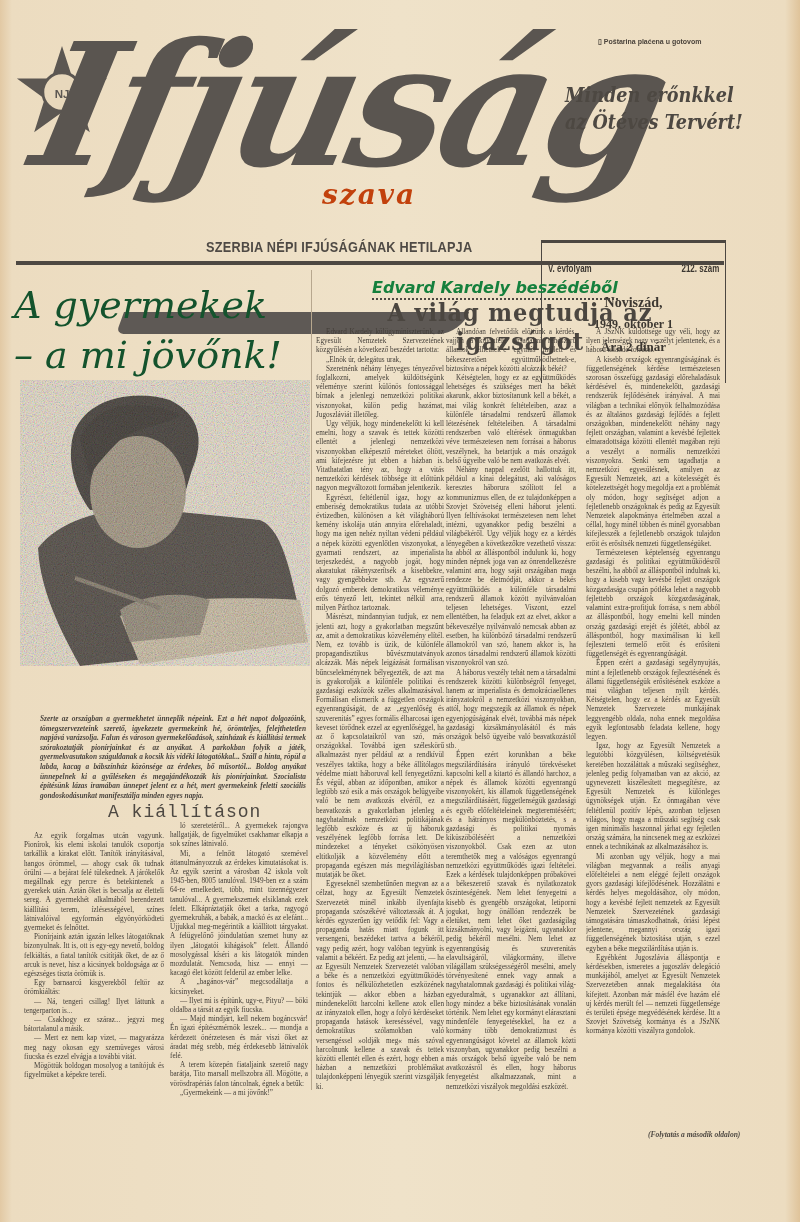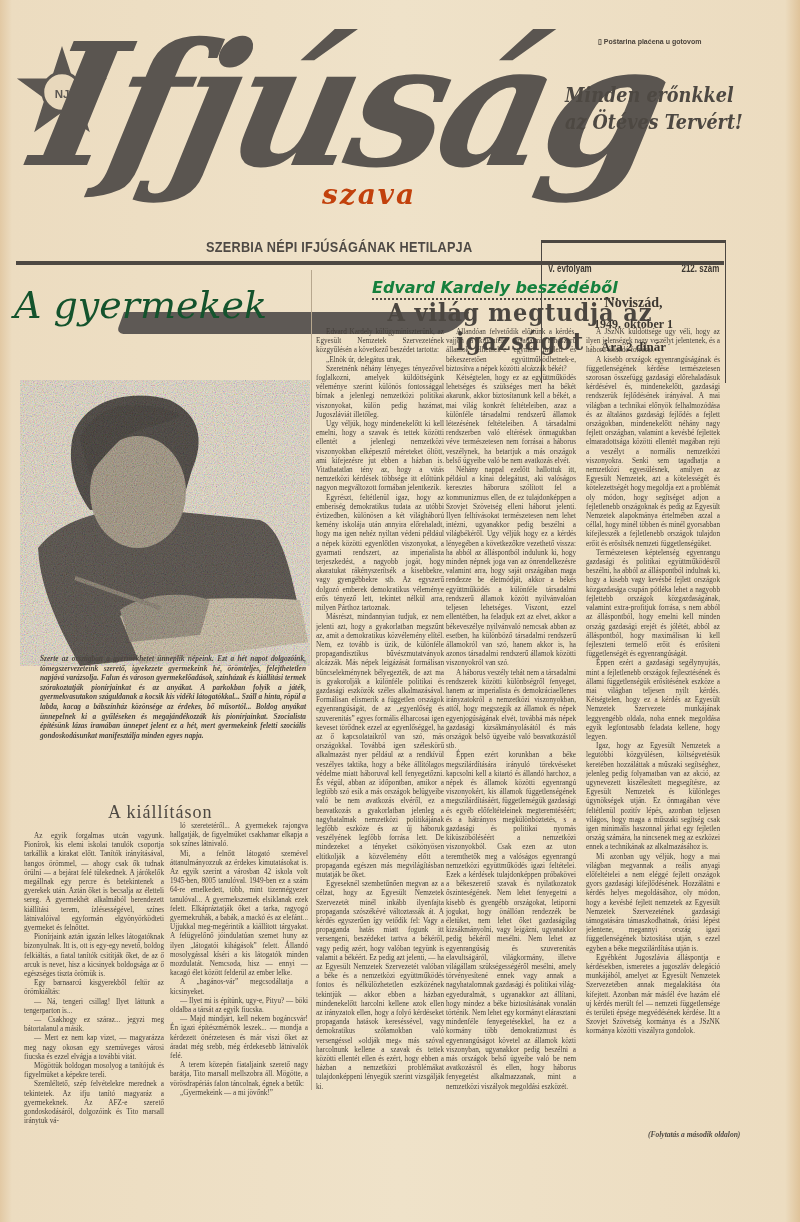--- a/index.html
+++ b/index.html
@@ -18,22 +18,22 @@
   .info-vol{position:absolute;left:6px;top:20px;font-family:"Liberation Sans",sans-serif;font-size:10px;font-weight:bold;transform:scaleX(0.8);transform-origin:left;}
   .info-num{position:absolute;right:6px;top:20px;font-family:"Liberation Sans",sans-serif;font-size:10px;font-weight:bold;transform:scaleX(0.8);transform-origin:right;}
   .info-city{position:absolute;left:0;width:100%;top:52px;text-align:center;font-weight:bold;font-size:14px;}
   .info-date{position:absolute;left:0;width:100%;top:74px;text-align:center;font-weight:bold;font-size:12px;}
   .info-price{position:absolute;left:0;width:100%;top:96px;text-align:center;font-weight:bold;font-size:13px;}
   .rule-top{left:16px;top:261px;width:708px;height:4px;background:#4d4842;}
   .kicker{left:372px;top:278px;font-family:"DejaVu Sans",sans-serif;font-style:italic;font-weight:bold;font-size:16px;color:#15803d;border-bottom:2px dotted #4d4842;padding-bottom:1px;}
   .headline{left:330px;top:298px;width:380px;text-align:center;font-family:"DejaVu Serif",serif;font-weight:bold;font-size:25px;color:#4b4640;transform:scaleX(0.9);letter-spacing:1px;}
   .kid-title{left:14px;top:280px;font-family:"DejaVu Serif",serif;font-style:italic;font-size:38px;line-height:50px;color:#14532d;}
   .photo{left:20px;top:380px;width:290px;height:286px;}
-  .caption{left:40px;top:654px;width:266px;font-style:italic;font-size:7.4px;line-height:9.6px;text-align:justify;font-weight:bold;color:#4b453f;}
-  .sub-head{left:108px;top:802px;font-family:Liberation Serif, serif;font-size:18px;color:#4d4842;letter-spacing:1px;}
+  .caption{left:40px;top:714px;width:266px;font-style:italic;font-size:7.4px;line-height:9.6px;text-align:justify;font-weight:bold;color:#4b453f;}
+  .sub-head{left:108px;top:802px;font-family:Liberation Mono, monospace;font-size:18px;color:#4d4842;letter-spacing:1px;}
   .col{font-size:7.2px;line-height:9.2px;text-align:justify;color:#423d37;}
   .col p{margin:0;text-indent:10px;}
   .col1{left:24px;top:832px;width:140px;}
   .col2{left:170px;top:822px;width:138px;}
   .col3{left:316px;top:328px;width:128px;}
   .col4{left:446px;top:328px;width:130px;}
   .col5{left:586px;top:328px;width:134px;}
   .divider{width:1px;background:#b7a78e;}
   .cont{left:626px;top:1130px;font-style:italic;font-weight:bold;font-size:7.5px;color:#4d4842;padding-left:22px;}
 </style>
@@ -65,20 +65,21 @@
   <span class="info-num">212. szám</span>
   <div class="info-city">Noviszád,</div>
   <div class="info-date">1949. október 1</div>
   <div class="info-price">Ára 2 dinár</div>
 </div>
 
 <div class="abs rule-top"></div>
 
 <div class="abs kid-title">
   <div>A gyermekek</div>
+  <div>– a mi jövőnk!</div>
 </div>
 
 <svg class="abs photo" viewBox="0 0 290 286">
   <defs>
     <filter id="grain">
         <feTurbulence type="fractalNoise" baseFrequency="0.9" numOctaves="2" result="n"></feTurbulence>
         <feColorMatrix type="saturate" values="0"></feColorMatrix>
         <feBlend in="SourceGraphic" in2="n" mode="multiply"></feBlend>
       </filter>
   </defs>
@@ -98,21 +99,20 @@
 <div class="abs sub-head">A kiállításon</div>
 
 <div class="abs col col1">
   <p>Az egyik forgalmas utcán vagyunk. Pionírok, kis elemi iskolai tanulók csoportja tarkállik a kirakat előtt. Tanítók irányításával, hangos örömmel, — ahogy csak ők tudnak örülni — a bejárat felé tülekednek. A járókelők megállnak egy percre és betekintenek a gyerekek után. Aztán őket is becsalja az életteli sereg. A gyermekhét alkalmából berendezett kiállítási terem, ízlésességével, színes látnivalóival egyformán elgyönyörködteti gyermeket és felnőttet.</p>
   <p>Pionírjaink aztán igazán lelkes látogatóknak bizonyulnak. Itt is, ott is egy-egy nevető, boldog felkiáltás, a fiatal tanítók csitítják őket, de az ő arcuk is nevet, hisz a kicsinyek boldogsága az ő egészséges tiszta örömük is.</p>
   <p>Egy barnaarcú kisgyerekből feltör az örömkiáltás:</p>
   <p>— Ná, tengeri csillag! Ilyet láttunk a tengerparton is...</p>
   <p>— Csakhogy ez száraz... jegyzi meg bátortalanul a másik.</p>
   <p>— Mert ez nem kap vizet, — magyarázza meg nagy okosan egy szemüveges városi fiucska és ezzel elvágja a további vitát.</p>
   <p>Mögöttük boldogan mosolyog a tanítójuk és figyelmüket a képekre tereli.</p>
-  <p>Szemléltető, szép felvételekre merednek a tekintetek. Az ifju tanító magyaráz a gyermekeknek. Az AFZ-e szerető gondoskodásáról, dolgozóink és Tito marsall iránytuk vá-</p>
 </div>
 <div class="abs col col2">
   <p>ló szeretetéről... A gyermekek rajongva hallgatják, de figyelmüket csakhamar elkapja a sok színes látnivaló.</p>
   <p>Mi, a felnőtt látogató szemével áttanulmányozzuk az érdekes kimutatásokat is. Az egyik szerint a városban 42 iskola volt 1945-ben, 8005 tanulóval. 1949-ben ez a szám 64-re emelkedett, több, mint tizennégyezer tanulóval... A gyermekszemek elsiklanak ezek felett. Elkápráztatják őket a tarka, ragyogó gyermekruhák, a babák, a mackó és az elefánt... Ujjukkal meg-megérintik a kiállított tárgyakat. A felügyelőnő jóindulatúan szemet huny az ilyen „látogatói kihágások” felett. Állandó mosolygással kíséri a kis látogatók minden mozdulatát. Nemcsoda, hisz — ennyi — kacagó élet között felderül az ember lelke.</p>
   <p>A „bagános-vár” megcsodáltatja a kicsinyeket.</p>
   <p>— Ilyet mi is építünk, ugy-e, Pityu? — böki oldalba a társát az egyik fiucska.</p>
   <p>— Majd mindjárt, kell nekem bogáncsvár! Én igazi építészmérnök leszek... — mondja a kérdezett önérzetesen és már viszi őket az áradat még srebb, még érdekesebb látnivalók felé.</p>
   <p>A terem közepén fiataljaink szerető nagy barátja, Tito marsall mellszobra áll. Mögötte, a vörösdrapériás falon táncolnak, égnek a betűk:</p>
   <p>„Gyermekeink — a mi jövőnk!”</p>
 </div>

